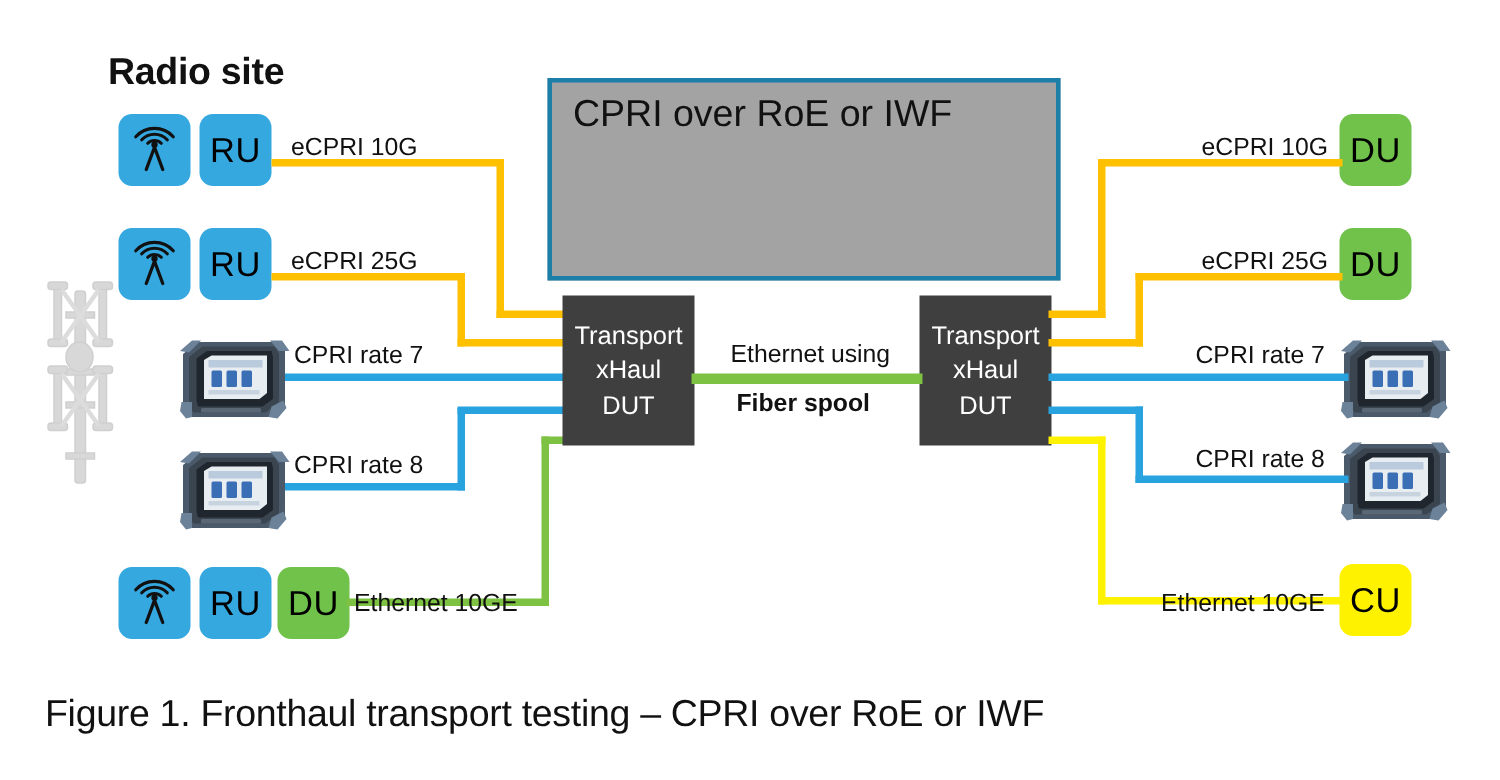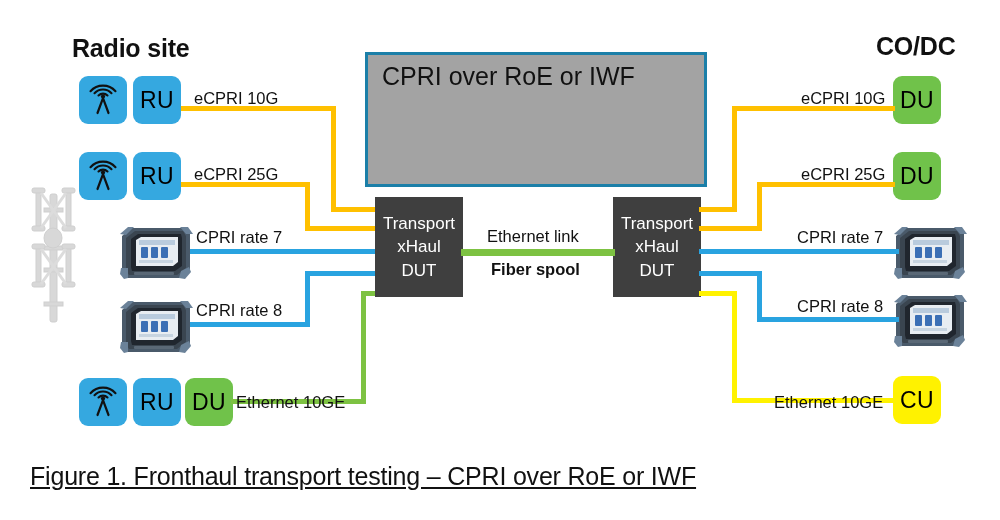--- a/index.html
+++ b/index.html
@@ -80,21 +80,20 @@
 
   
   .tester{position:absolute;}
 </style>
 </head>
 <body>
 
 <div id="stage">
 
   <div class="site-title abs" style="left:72px;top:34px;">Radio site</div>
-  <div class="site-title abs" style="left:876px;top:32px;">CO/DC</div>
 
   <div class="abs" style="left:14px;top:168px;width:80px;height:160px;">
     <svg width="80" height="160" viewBox="0 0 80 160">
       <g fill="#d8d8d8" stroke="#cfcfcf" stroke-width="1">
         <rect x="36" y="26" width="7" height="128" rx="2"></rect>
         <rect x="30" y="40" width="19" height="4"></rect>
         <rect x="30" y="78" width="19" height="4"></rect>
         <rect x="30" y="100" width="19" height="4"></rect>
         <rect x="30" y="134" width="19" height="4"></rect>
         <rect x="22" y="22" width="5" height="40" rx="2"></rect>
@@ -270,21 +269,21 @@
     <span>DUT</span>
   </div>
 
   <div class="dut" style="left:613px;top:197px;width:88px;height:100px;">
     <span>Transport</span>
     <span>xHaul</span>
     <span>DUT</span>
   </div>
 
   <div class="wire h green" style="left:461px;top:249px;width:154px;height:7px;"></div>
-  <div class="link-label" style="left:487px;top:228px;">Ethernet link</div>
+  <div class="link-label" style="left:487px;top:228px;">Ethernet using</div>
   <div class="link-label" style="left:491px;top:261px;font-weight:bold;">Fiber spool</div>
 
   <div class="wire h amber" style="left:699px;top:207px;width:38px;"></div>
   <div class="wire v amber" style="left:732px;top:106px;height:106px;"></div>
   <div class="wire h amber" style="left:732px;top:106px;width:163px;"></div>
 
   <div class="wire h amber" style="left:699px;top:226px;width:63px;"></div>
   <div class="wire v amber" style="left:757px;top:182px;height:49px;"></div>
   <div class="wire h amber" style="left:757px;top:182px;width:138px;"></div>
 
@@ -307,15 +306,15 @@
   <div class="link-label" style="left:801px;top:90px;">eCPRI 10G</div>
   <div class="link-label" style="left:801px;top:166px;">eCPRI 25G</div>
   <div class="link-label" style="left:797px;top:229px;">CPRI rate 7</div>
   <div class="link-label" style="left:797px;top:298px;">CPRI rate 8</div>
   <div class="link-label" style="left:774px;top:394px;">Ethernet 10GE</div>
 
   <div class="callout" style="left:365px;top:52px;width:342px;height:135px;">
     <div class="callout-title">CPRI over RoE or IWF</div>
   </div>
 
-  <div class="caption" style="left:30px;top:462px;text-decoration:underline;">Figure 1. Fronthaul transport testing – CPRI over RoE or IWF</div>
+  <div class="caption" style="left:30px;top:462px;">Figure 1. Fronthaul transport testing – CPRI over RoE or IWF</div>
 
 </div>
 
 </body></html>

